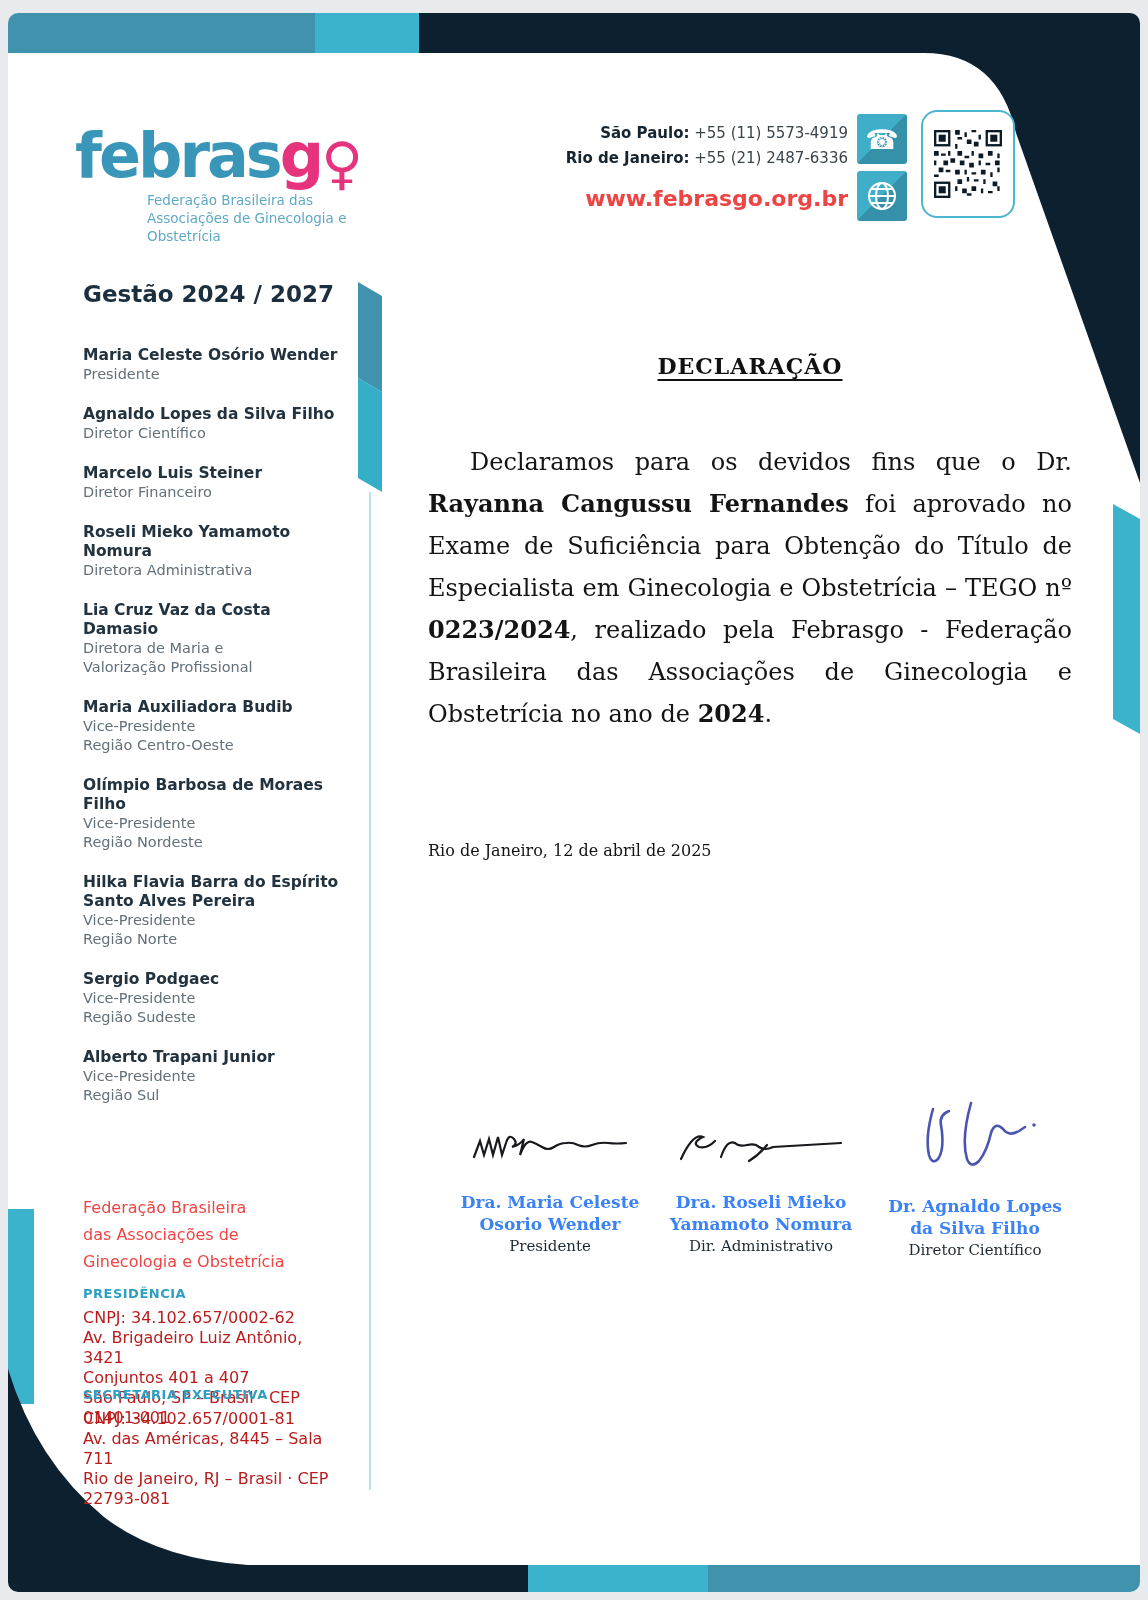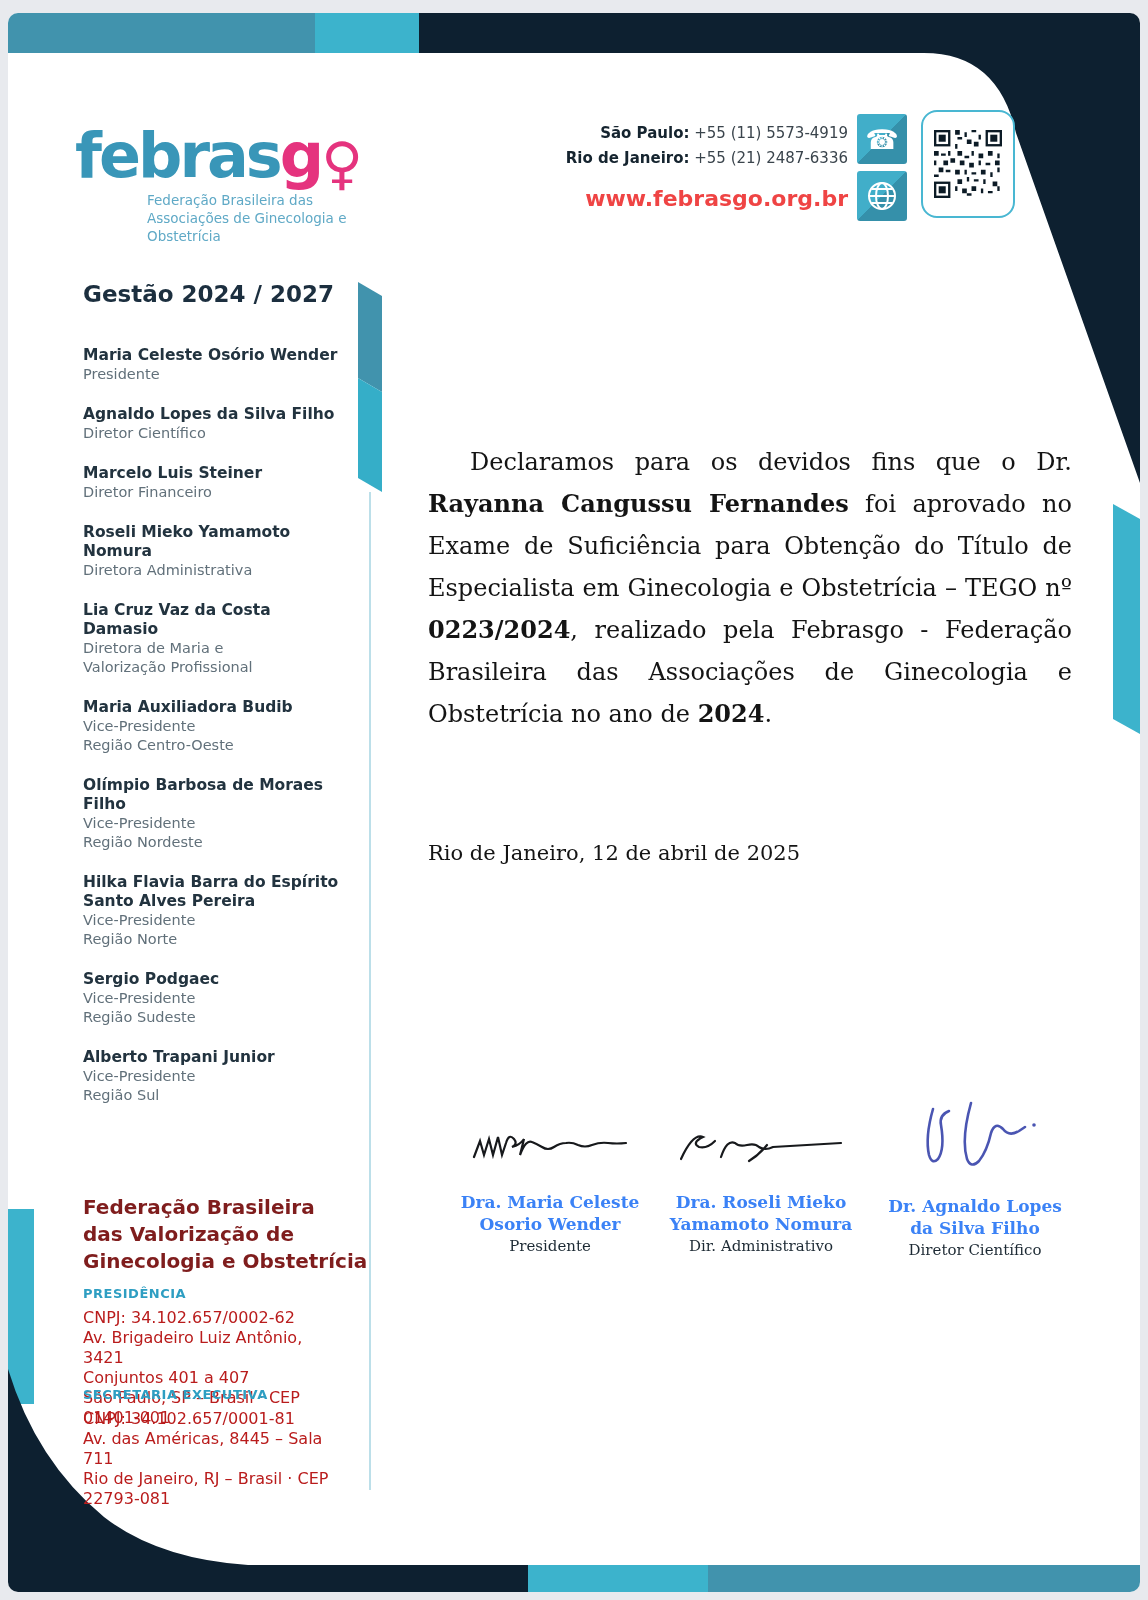--- a/index.html
+++ b/index.html
@@ -45,36 +45,36 @@
   
   .decl-title{position:absolute;left:420px;top:340px;width:644px;text-align:center;
               font-family:"DejaVu Serif","Liberation Serif",serif;font-size:22px;font-weight:bold;
               letter-spacing:1px;color:#111;}
   .decl-title span{text-decoration:underline;text-underline-offset:5px;text-decoration-thickness:2px;}
   .decl-body{position:absolute;left:420px;top:404px;width:644px;
              font-family:"DejaVu Serif","Liberation Serif",serif;font-size:24px;line-height:42px;
              color:#141414;text-align:justify;text-indent:42px;}
   .decl-body .bold{font-weight:bold;}
   .date-line{position:absolute;left:420px;top:828px;font-family:"DejaVu Serif","Liberation Serif",serif;
-             font-size:21px;color:#141414;}
+             font-size:16px;color:#141414;}
 
   
   .sig-block{position:absolute;width:210px;text-align:center;}
   .sig-1{left:437px;top:1092px;}
   .sig-2{left:648px;top:1092px;}
   .sig-3{left:862px;top:1078px;}
   .sig-art{height:64px;display:flex;align-items:flex-end;justify-content:center;}
   .sig-3 .sig-art{height:86px;}
   .sig-name{margin-top:22px;font-family:"DejaVu Serif","Liberation Serif",serif;
             font-size:17px;font-weight:bold;color:#3b82f6;line-height:22px;}
   .sig-3 .sig-name{margin-top:18px;}
   .sig-role{font-family:"DejaVu Serif","Liberation Serif",serif;font-size:15px;color:#1d2a34;line-height:22px;}
 
   
-  .ft-org{position:absolute;left:75px;top:1181px;font-size:20px;font-weight:bold;color:#7f1d1d;line-height:27px;}
+  .ft-org{position:absolute;left:75px;top:1181px;font-size:16px;font-weight:normal;color:#ef4444;line-height:27px;}
   .ft-sec1{position:absolute;left:75px;top:1273px;width:250px;}
   .ft-sec2{position:absolute;left:75px;top:1374px;width:250px;}
   .ft-h{font-size:13px;font-weight:bold;color:#2e9ec2;letter-spacing:.5px;margin-bottom:7px;}
   .ft-line{font-size:16px;color:#b91c1c;line-height:20px;}
 
   .divider-line{position:absolute;left:361px;top:479px;width:2px;height:998px;background:#bcdfe9;}
 </style>
 </head>
 <body>
 
@@ -202,20 +202,21 @@
         </div>
         <div class="sb-member">
           <div class="sb-name">Alberto Trapani Junior</div>
           <div class="sb-role">Vice-Presidente</div>
           <div class="sb-role">Região Sul</div>
         </div>
       </div>
 
       <div class="divider-line"></div>
 
+      <div class="decl-title"><span>DECLARAÇÃO</span></div>
       <p class="decl-body"><span>Declaramos para os devidos fins que o Dr. </span><span class="bold">Rayanna Cangussu Fernandes</span><span> foi aprovado no Exame de Suficiência para Obtenção do Título de Especialista em Ginecologia e Obstetrícia – TEGO nº </span><span class="bold">0223/2024</span><span>, realizado pela Febrasgo - Federação Brasileira das Associações de Ginecologia e Obstetrícia no ano de </span><span class="bold">2024</span><span>.</span></p>
 
       <div class="date-line">Rio de Janeiro, 12 de abril de 2025</div>
 
       <div class="sig-block sig-1">
         <div class="sig-art">
           <svg width="160" height="48" viewBox="0 0 160 48" aria-hidden="true">
             <path d="M4 36 L10 20 L14 34 L19 18 L23 34 L28 16 L32 34 L36 22 q3 -10 8 -4 q4 5 -2 8 q8 -2 12 -8 l-4 16 q6 -16 12 -13 q5 2 10 5 q6 4 12 0 q6 -4 12 -4 q6 -1 12 2 q7 3 14 0 q8 -3 16 -2 q9 1 18 0" stroke="#17191c" stroke-width="2.2" fill="none" stroke-linecap="round"></path>
           </svg>
         </div>
@@ -255,21 +256,21 @@
         </div>
         <div class="sig-name">
           <div>Dr. Agnaldo Lopes</div>
           <div>da Silva Filho</div>
         </div>
         <div class="sig-role">Diretor Científico</div>
       </div>
 
       <div class="ft-org">
         <div>Federação Brasileira</div>
-        <div>das Valorização de</div>
+        <div>das Associações de</div>
         <div>Ginecologia e Obstetrícia</div>
       </div>
 
       <div class="ft-sec1">
         <div class="ft-h">PRESIDÊNCIA</div>
         <div class="ft-line">CNPJ: 34.102.657/0002-62</div>
         <div class="ft-line">Av. Brigadeiro Luiz Antônio, 3421</div>
         <div class="ft-line">Conjuntos 401 a 407</div>
         <div class="ft-line">São Paulo, SP – Brasil · CEP 01401-001</div>
       </div>

